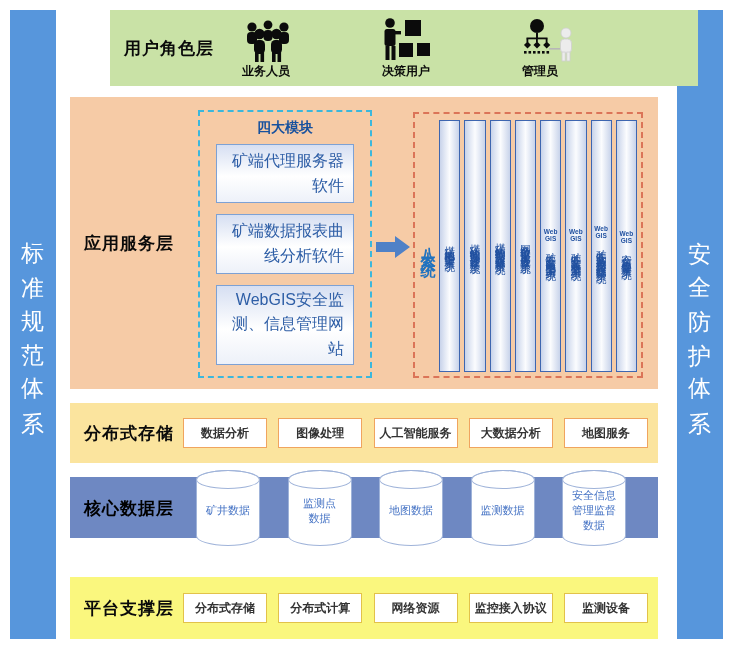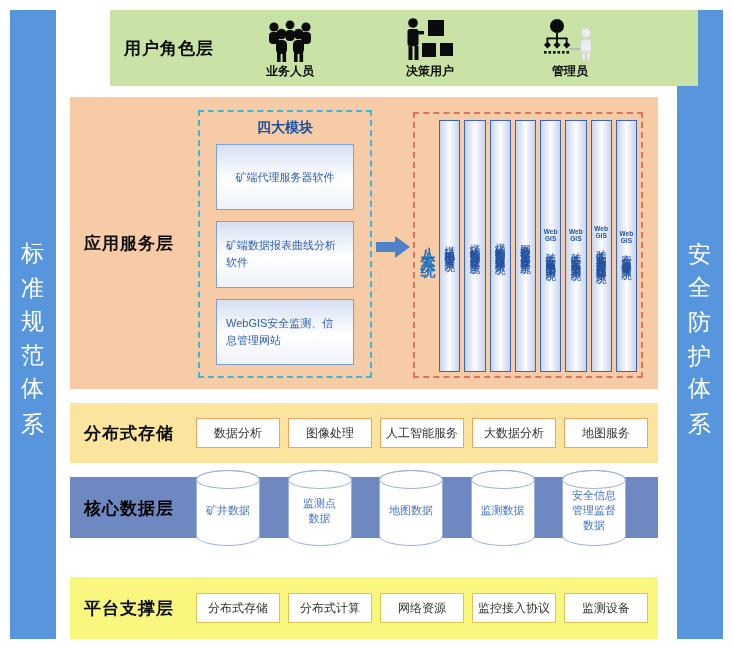--- a/index.html
+++ b/index.html
@@ -23,52 +23,52 @@
 
   .layer.user-role { top:10px;  height:76px;  background:#C9E2A6;margin-left:40px; }
   .layer.app-svc   { top:97px;  height:292px; background:#F6CBA6; }
   .layer.analysis  { top:403px; height:60px;  background:#FBE49E; }
   .layer.core-data { top:477px; height:61px;  background:#6E88C2; }
   .layer.platform  { top:577px; height:62px;  background:#FAF77E; }
 
   
   .roles { position:absolute; left:132px; top:6px; width:376px; height:64px;
            display:flex; justify-content:space-between; }
-  .role { width:96px; display:flex; flex-direction:column; align-items:center; justify-content:flex-end; }
+  .role { width:96px; display:flex; flex-direction:column; justify-content:flex-end; }
   .role .icon-wrap { height:46px; display:flex; align-items:flex-end; }
   .role .role-label { font-size:12px; font-weight:bold; color:#0a0a0a; margin-top:1px; }
 
   
   .fm-box { position:absolute; left:128px; top:13px; width:174px; height:268px;
             border:2px dashed #3BB7DC; display:flex; flex-direction:column; padding:7px 16px 11px; }
   .fm-title { text-align:center; color:#17519E; font-weight:bold; font-size:14px; margin-bottom:7px; }
   .fm-items { flex:1; display:flex; flex-direction:column; gap:11px; }
-  .fm-item  { flex:1; border:1px solid #7DA1D4; color:#2E5EA6; font-size:11px; line-height:1.55;
+  .fm-item  { flex:1; border:1px solid #7DA1D4; color:#2E5EA6; font-size:16px; line-height:1.55;
               background:linear-gradient(180deg,#D6DFF2 0%,#FFFFFF 55%,#EDF1F9 100%);
-              display:flex; align-items:center; justify-content:center; text-align:left; padding:2px 9px; }
+              display:flex; align-items:center; justify-content:center; text-align:right; padding:2px 9px; }
 
   .flow-arrow { position:absolute; left:306px; top:139px; }
 
   .es-box { position:absolute; left:343px; top:15px; width:230px; height:266px; border:2px dashed #DB7458; }
   .es-title { position:absolute; left:3px; top:50%; transform:translateY(-50%);
               writing-mode:vertical-lr; text-orientation:upright;
               font-size:15px; font-weight:bold; color:#2273BF; letter-spacing:5px; line-height:20px; }
   .es-cols { position:absolute; left:24px; top:6px; right:4px; height:252px; display:flex; gap:4px; }
   .es-col { flex:1; border:1px solid #3E66B0;
             background:linear-gradient(90deg,#C8D3EA 0%,#FBFCFE 50%,#C8D3EA 100%);
             display:flex; flex-direction:column; align-items:center; justify-content:center; gap:2px; overflow:hidden; }
   .es-prefix { font-size:6.5px; font-weight:bold; line-height:7px; color:#2050A0;
                width:24px; text-align:center; white-space:normal; }
   .es-prefix:empty { display:none; }
   .es-text { writing-mode:vertical-lr; text-orientation:upright;
              font-size:10.5px; color:#2050A0; letter-spacing:1.5px; line-height:19px; }
 
   
-  .hboxes { position:absolute; left:126px; right:10px; top:50%; transform:translateY(-50%);
-            display:flex; justify-content:space-between; }
+  .hboxes { position:absolute; left:113px; right:10px; top:50%; transform:translateY(-50%);
+            display:flex; justify-content:space-between;font-weight:bold; }
   .hbox { width:84px; height:30px; background:#ffffff; display:flex; align-items:center; justify-content:center;
           font-size:12px; color:#333333; white-space:nowrap; }
   .analysis .hbox { border:1px solid #F0A45F; }
   .platform .hbox { border:1.5px solid #E2C24A; }
 
   
   .cyls { position:absolute; left:126px; width:430px; top:50%; transform:translateY(-50%);
           display:flex; justify-content:space-between; }
   .cyl { position:relative; width:64px; height:76px; background:#ffffff;
          border:1px solid #9FB3D9; border-radius:32px / 10px;

